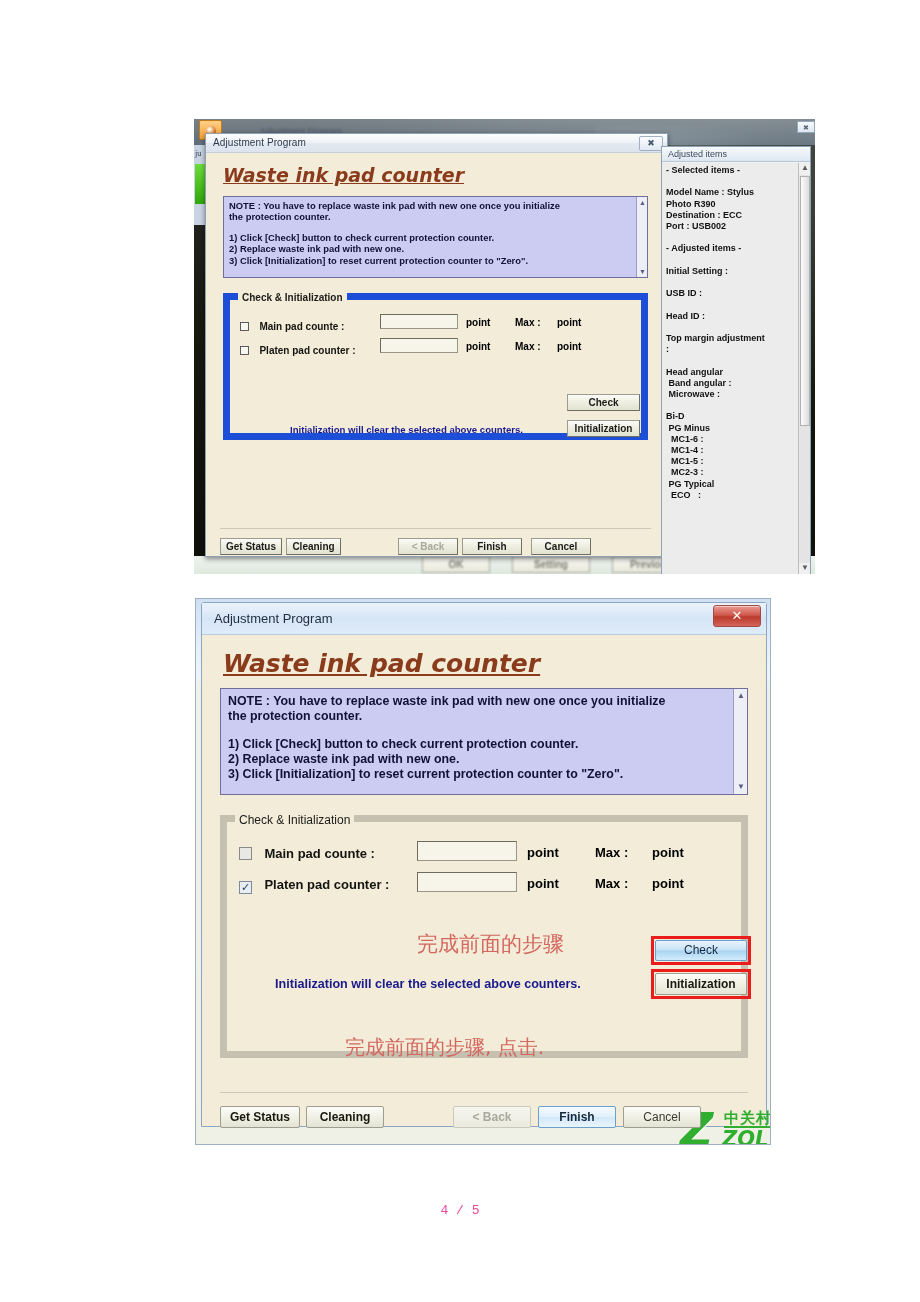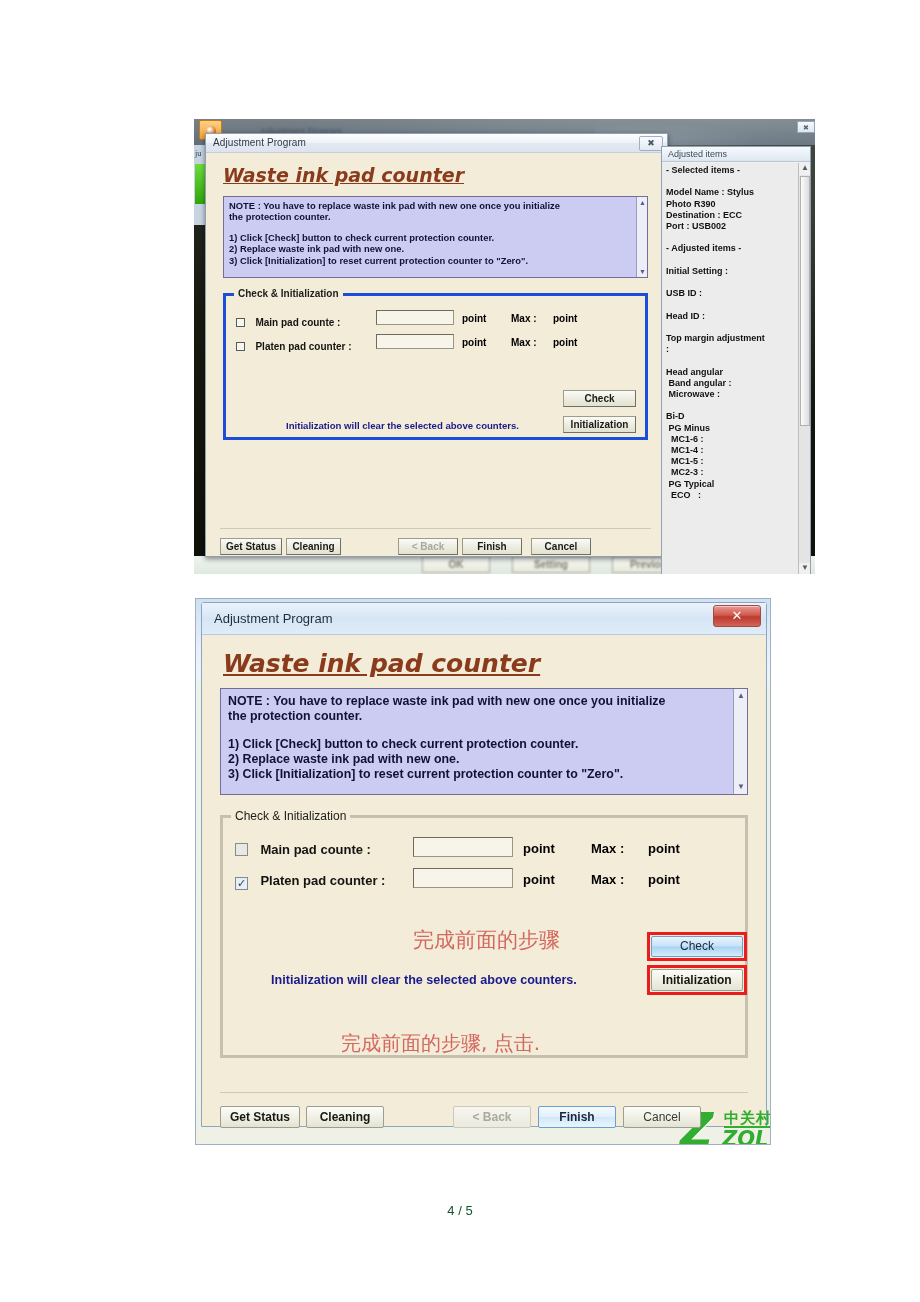--- a/index.html
+++ b/index.html
@@ -122,21 +122,21 @@
     background: #eeeef7; border-left: 1px solid #9a9ac0;
   }
   .notebox .vsb .arw {
     position: absolute; left: 0; width: 11px; height: 11px;
     text-align: center; color: #5a5a85;
   }
   .notebox .vsb .arw.up { top: 0; }
   .notebox .vsb .arw.dn { bottom: 0; }
 
   
-  .groupbox { position: absolute; border: 3px solid #1d4ed8; }
+  .groupbox { position: absolute; border: 7px solid #1d4ed8; }
   .groupbox > .gb-legend {
     position: absolute; top: -8px; left: 8px;
     background: #f2ecd9; padding: 0 4px;
     color: #20201c; font-weight: bold;
   }
   .wincheck {
     display: inline-block; border: 1px solid #5a5a5a; background: #f7f7f2;
   }
   .txtin {
     background: #f7f4ea; border: 1px solid #9a9586;
@@ -266,22 +266,22 @@
     color: #7e7e72; font-size: 10px; font-weight: bold; text-align: center;
     line-height: 16px; filter: blur(1.1px);
   }
   #s1-underbar {
     position: absolute; left: 0px; top: 437px; width: 621px; height: 18px;
     background: linear-gradient(180deg,#eef3ef 0%, #dfe9df 100%);
   }
 
   #pagenum {
     position: absolute; left: 0; top: 1203px; width: 920px;
-    text-align: center; font-size: 13px; color: #14532d;
-    font-family: Liberation Sans, sans-serif;
+    text-align: center; font-size: 13px; color: #ec4899;
+    font-family: Liberation Mono, monospace;
   }
 </style>
 </head>
 <body>
 
 <div id="page">
 
   <div id="shot1">
     <div class="wall"></div>
     <div class="wall-leaf"></div>

